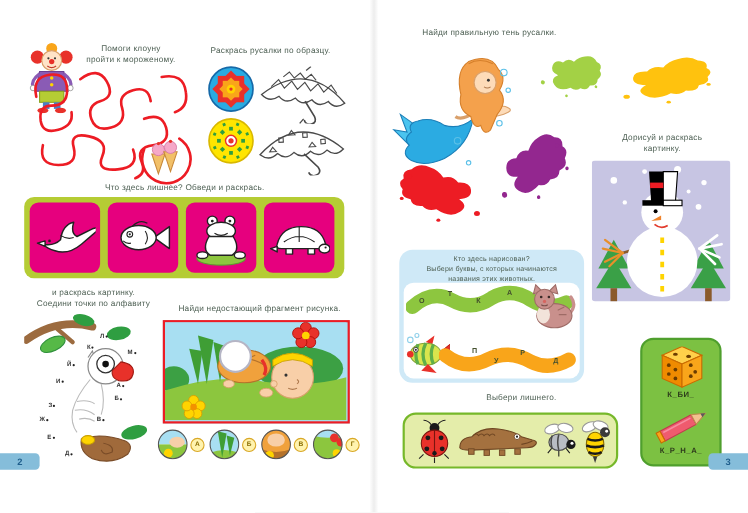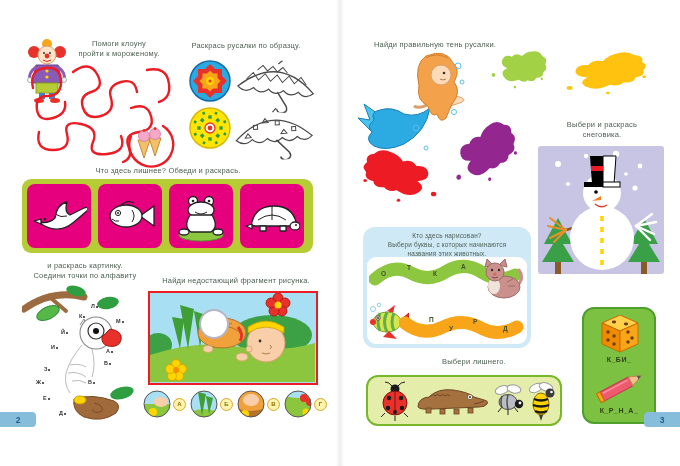--- a/index.html
+++ b/index.html
@@ -338,21 +338,21 @@
           <circle cx="22" cy="22" r="3.5" fill="#ffd400"></circle>
         </g>
           <circle cx="14" cy="14" r="13" fill="none" stroke="#555" stroke-width="1"></circle>
       </svg>
       <div class="optlab">Г</div>
     </div>
   </div>
 
   <div class="abs tab" style="left:0;top:412px;border-radius:0 4px 4px 0">2</div>
 
-  <div class="abs h" style="left:364px;top:40px;width:142px;text-align:center">Найди правильную тень русалки.</div>
+  <div class="abs h" style="left:364px;top:25px;width:142px;text-align:right">Найди правильную тень русалки.</div>
 
   <svg class="abs" style="left:358px;top:42px" width="305" height="175" viewBox="0 0 305 175">
     <defs>
       <g id="msil">
         <path d="M63,3 q11,-6 19,2 q10,1 8,11 q7,5 1,13 q3,9 -8,12 q-1,9 -12,8 q-5,7 -14,4 q-14,11 -24,3 q-9,-7 1,-15 q-13,-1 -12,-11 q1,-10 13,-9 q5,-9 15,-6 q5,-9 13,-12 z"></path>
         <circle cx="84" cy="14" r="2.5"></circle>
           <circle cx="16" cy="58" r="3"></circle>
           <circle cx="55" cy="66" r="2"></circle>
           <circle cx="92" cy="40" r="2"></circle>
       </g>
@@ -379,22 +379,22 @@
     <g fill="none" stroke="#5bc0e8" stroke-width="1">
       <circle cx="102" cy="18" r="3"></circle>
         <circle cx="106" cy="34" r="2"></circle>
         <circle cx="60" cy="80" r="3"></circle>
       <circle cx="98" cy="64" r="2.5"></circle>
         <circle cx="70" cy="100" r="2"></circle>
     </g>
   </svg>
 
   <div class="abs h" style="left:552px;top:120px;width:100px">
-    <div>Выбери и раскрась</div>
-    <div>снеговика.</div>
+    <div>Дорисуй и раскрась</div>
+    <div>картинку.</div>
   </div>
   <svg class="abs" style="left:538px;top:146px" width="126" height="128" viewBox="0 0 126 128">
     <rect width="126" height="128" rx="3" fill="#c7c5e3"></rect>
     <g fill="#fff">
       <circle cx="20" cy="18" r="3"></circle>
         <circle cx="48" cy="10" r="2.2"></circle>
         <circle cx="78" cy="8" r="3.2"></circle>
       <circle cx="102" cy="20" r="2.4"></circle>
         <circle cx="30" cy="38" r="2"></circle>
         <circle cx="97" cy="42" r="2.6"></circle>

